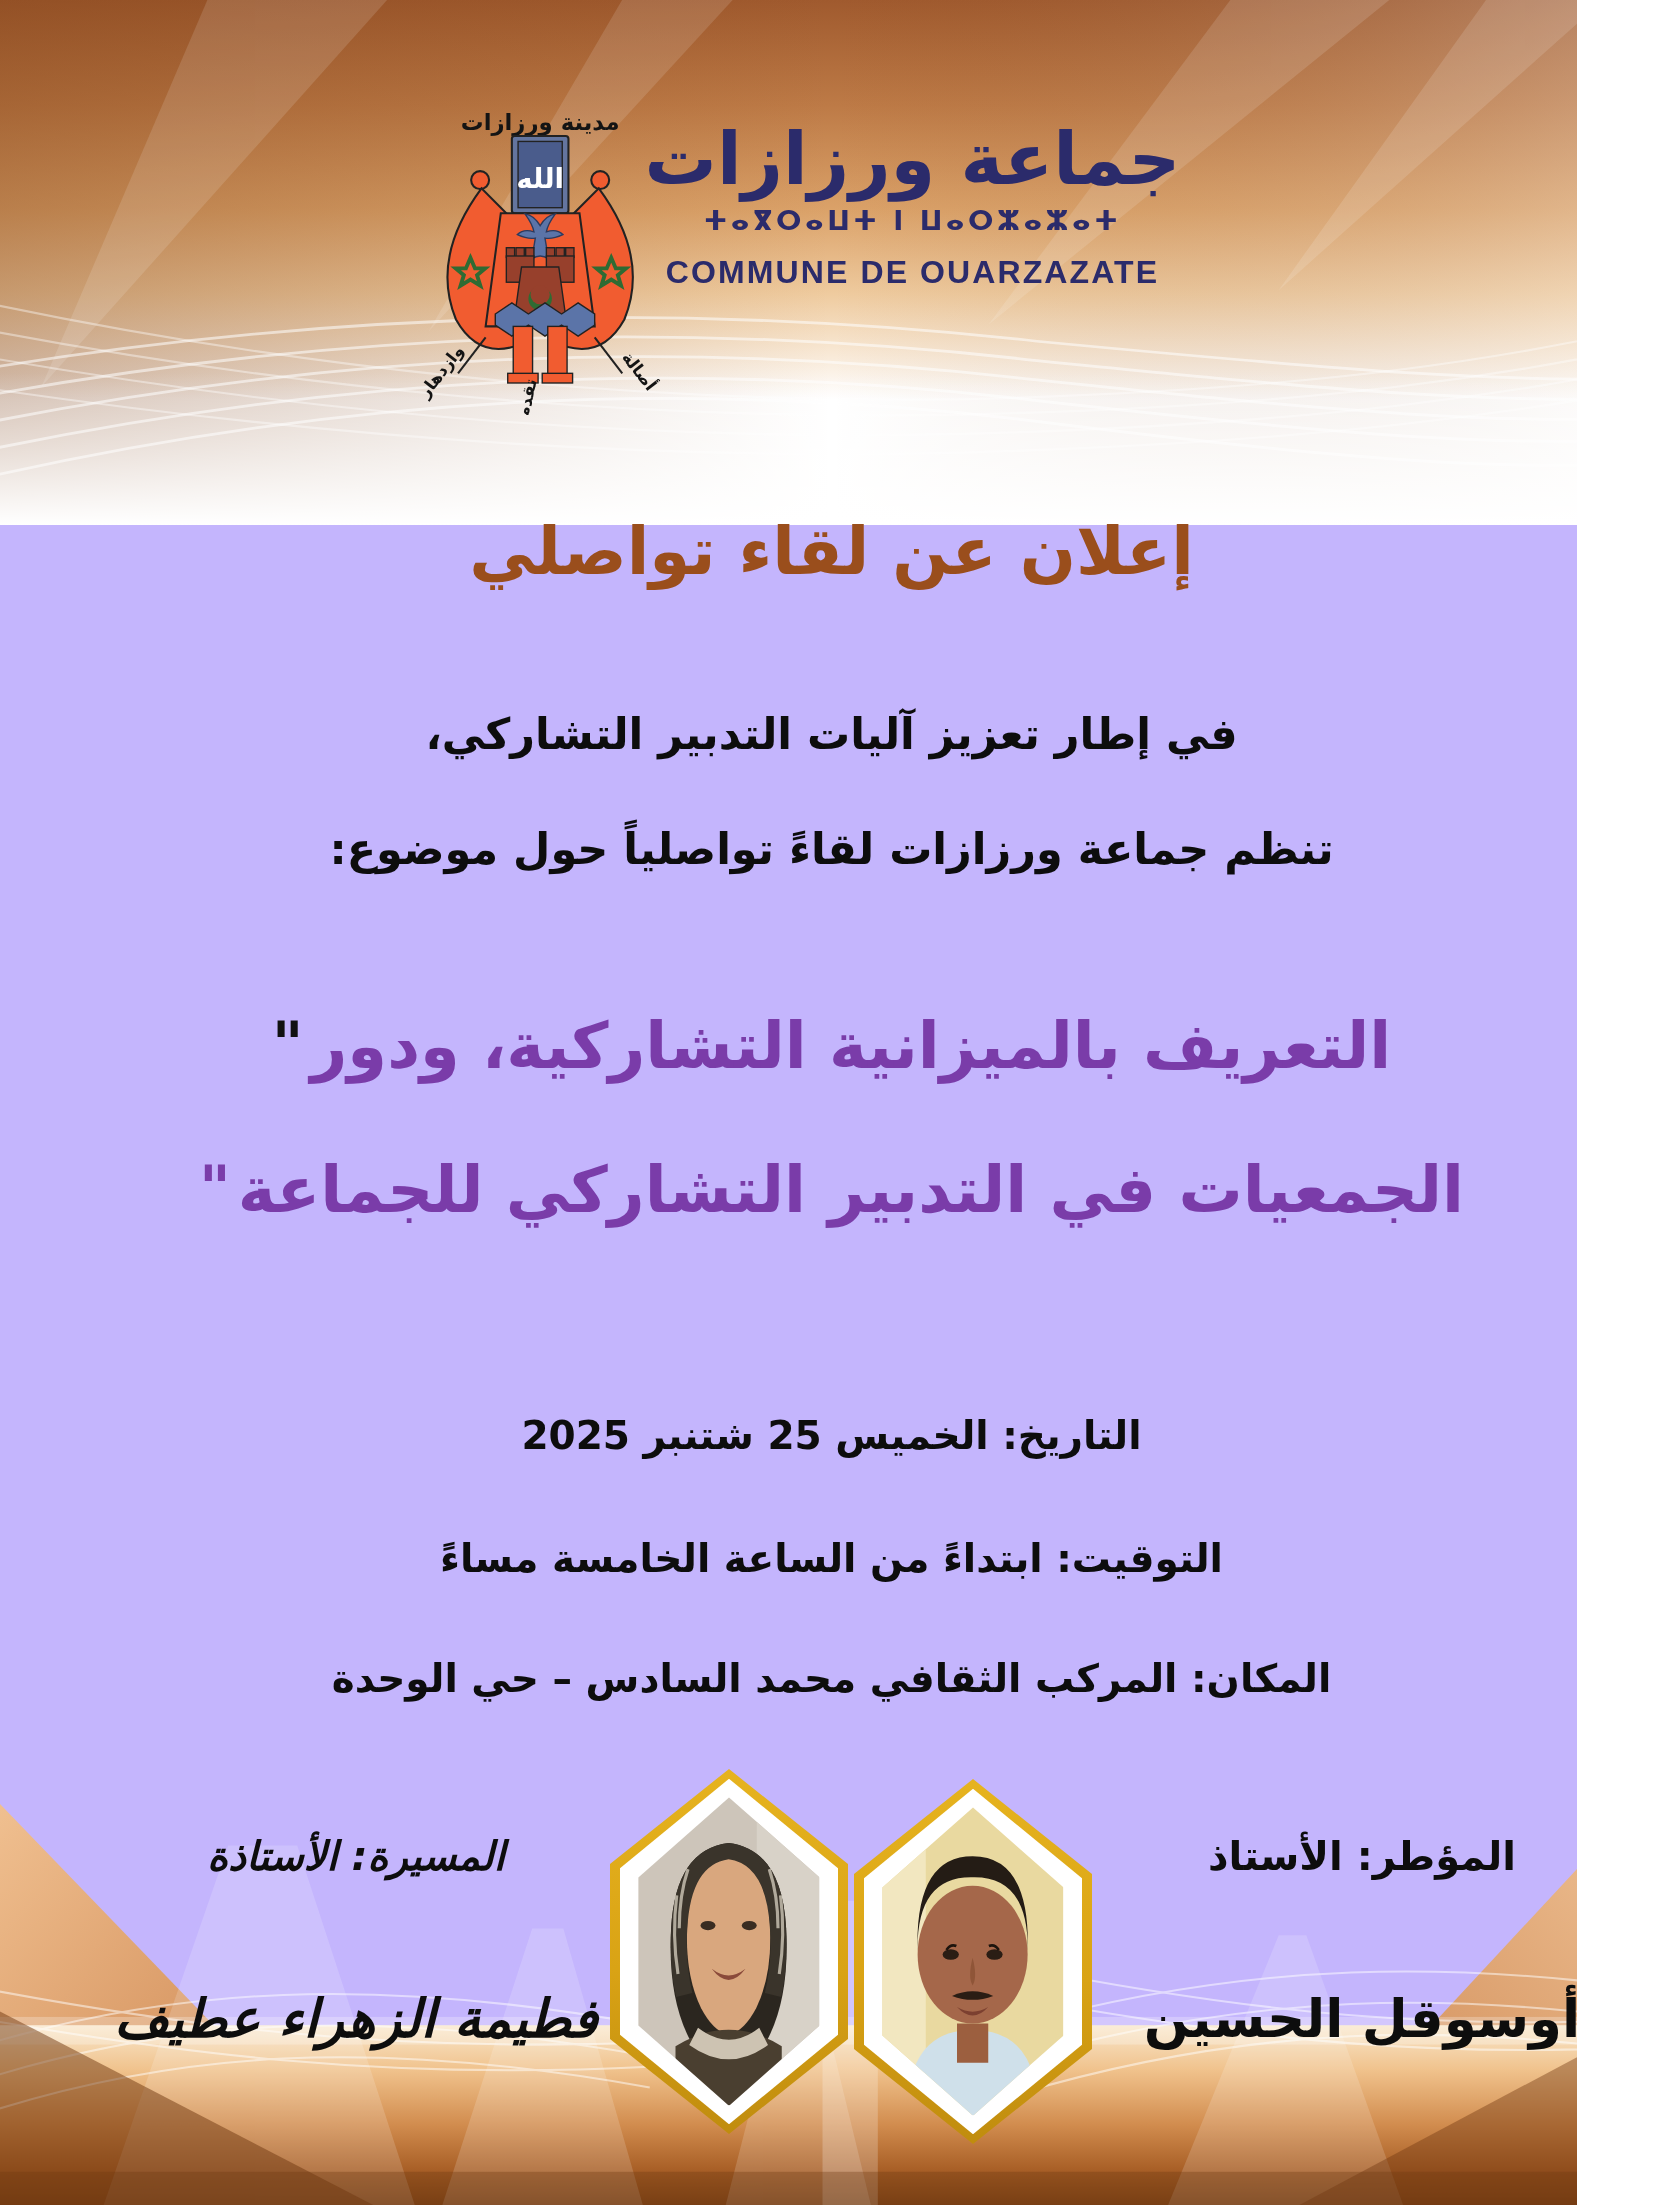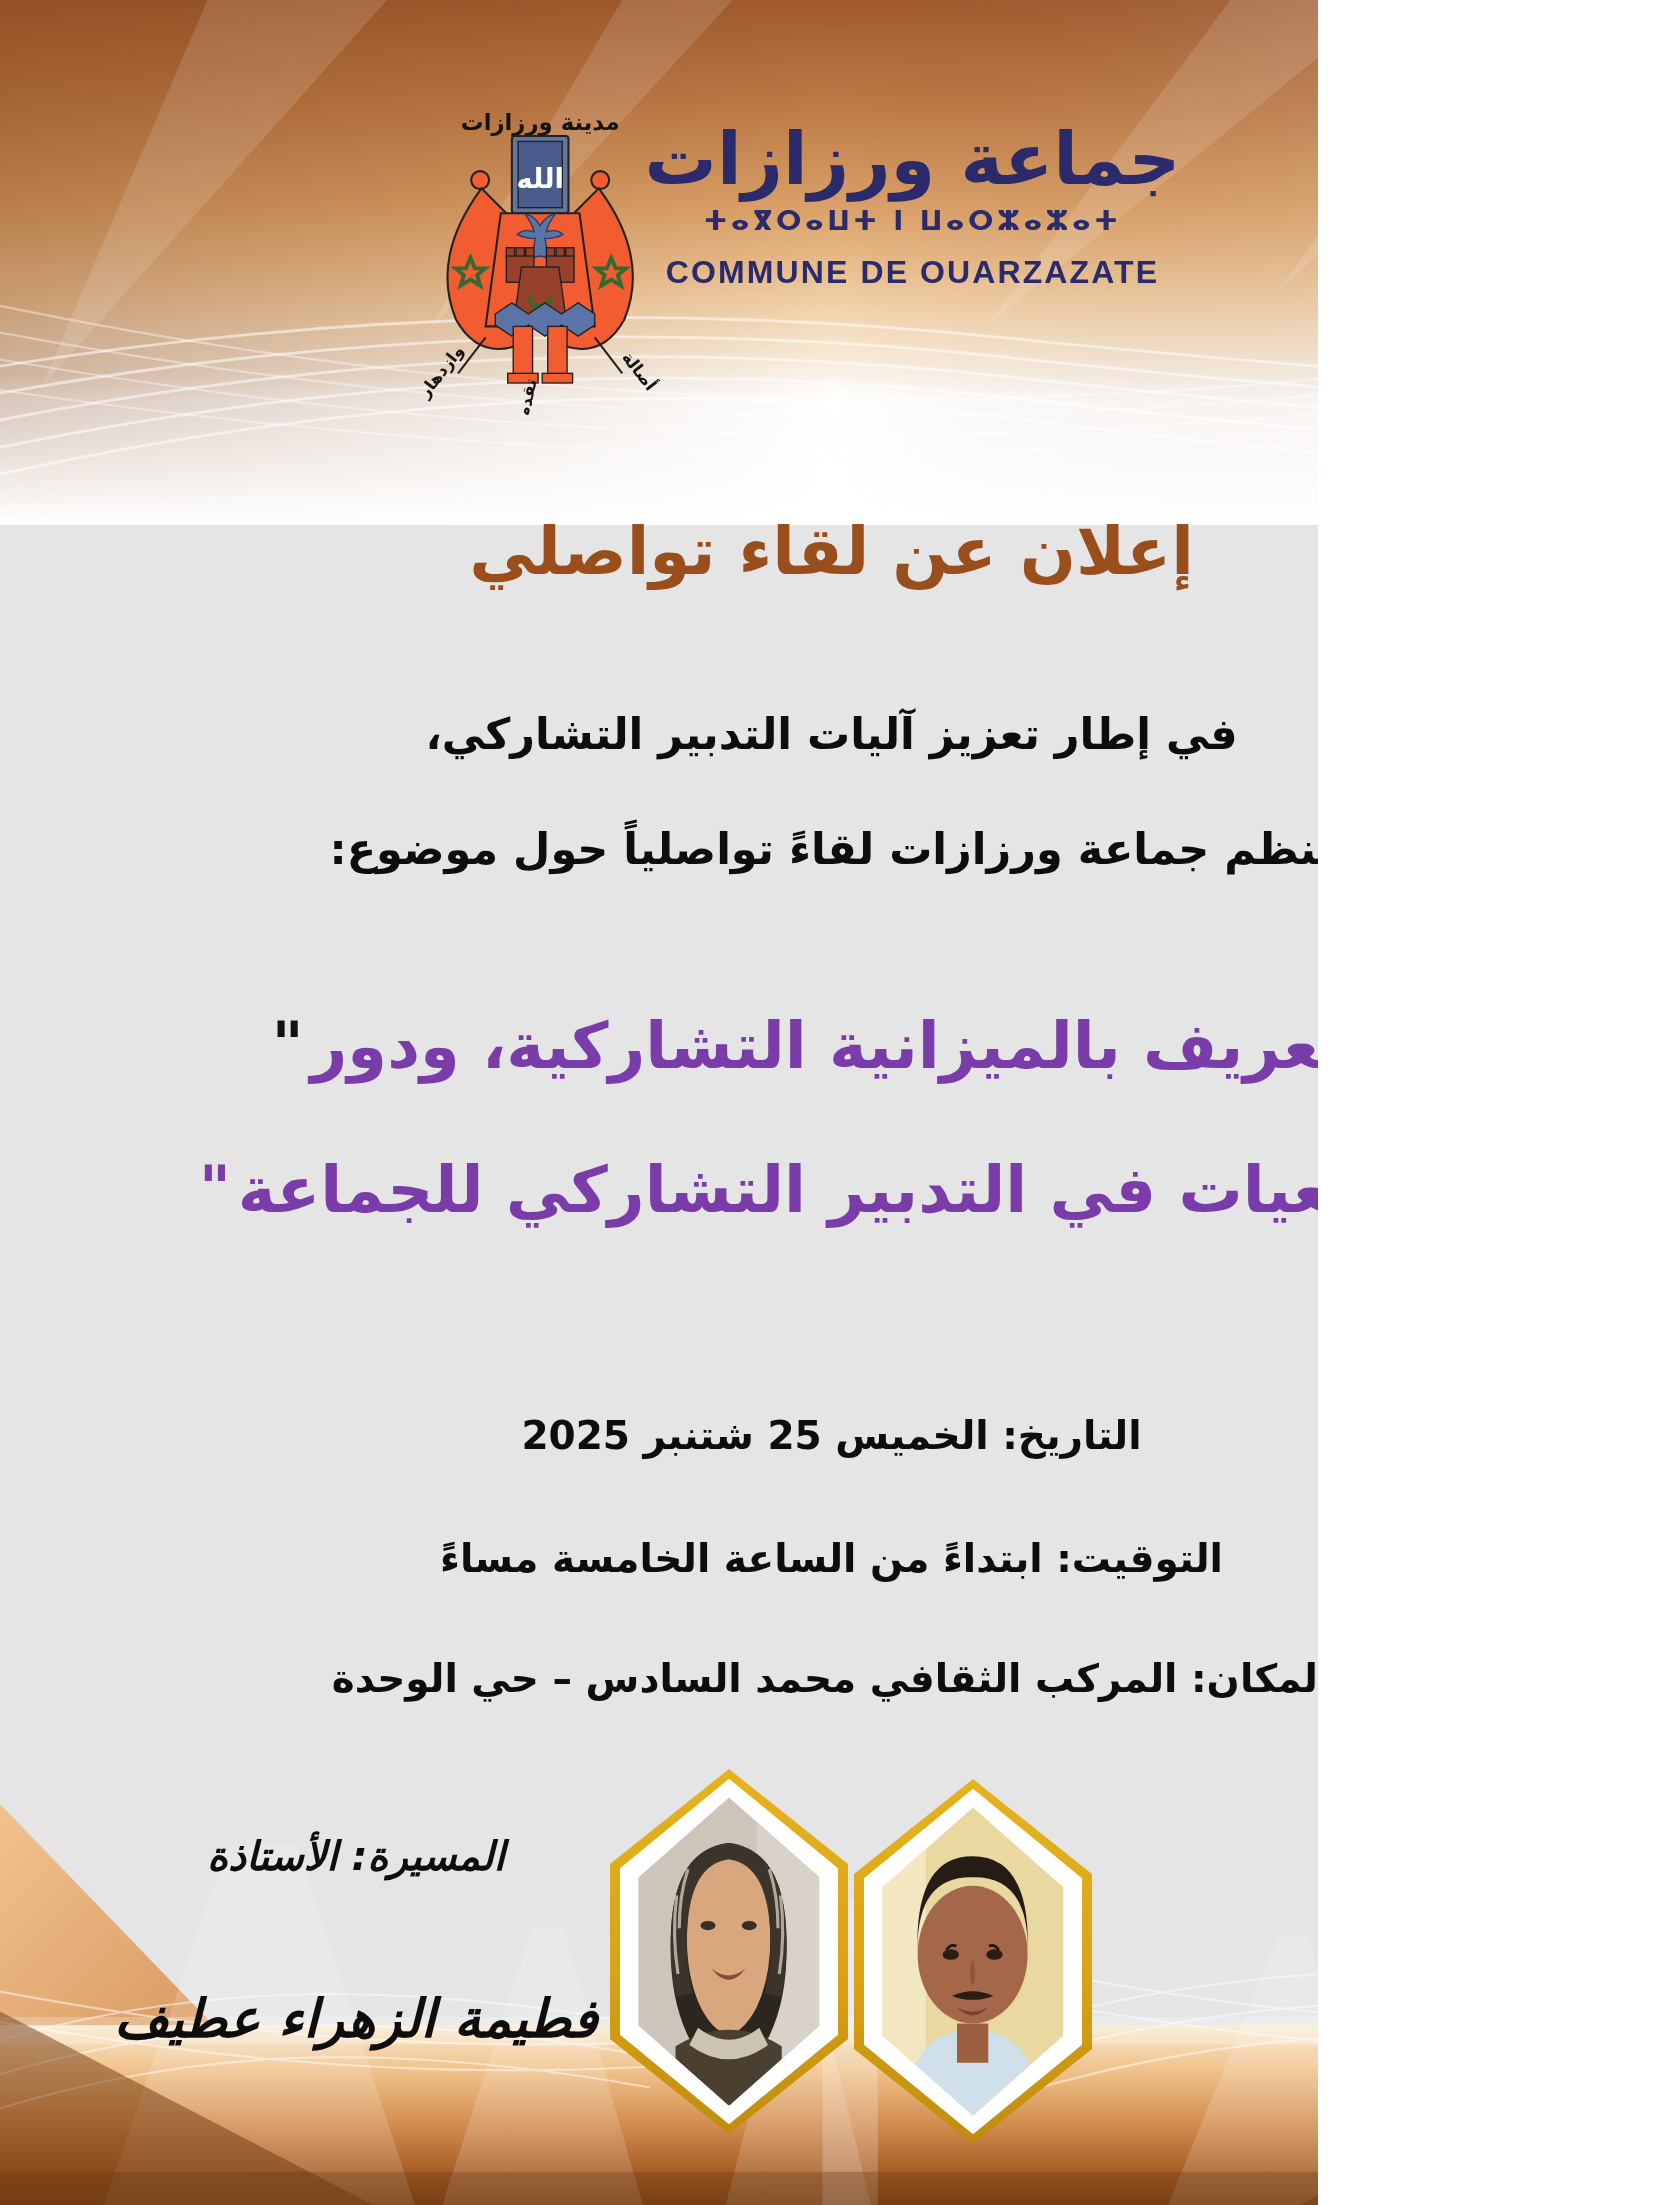--- a/index.html
+++ b/index.html
@@ -1,17 +1,17 @@
 <!DOCTYPE html>
 <html lang="ar" style="font-size:11px"><head>
 <meta charset="utf-8">
 <style>
   html,body{margin:0;padding:0;background:#ffffff;}
   .page{
-    position:relative;width:1318px;height:2205px;overflow:hidden;background:#e5e5e5;
+    position:relative;width:1577px;height:2205px;overflow:hidden;background:#c4b5fd;
     font-family:"DejaVu Sans", sans-serif;
   }
   svg{display:block;}
   
   .top-banner{position:absolute;top:0;left:0;width:1663px;height:525px;z-index:0;}
   
   .bottom-banner{position:absolute;bottom:0;left:0;width:1663px;height:567px;z-index:0;}
   
   .emblem{position:absolute;left:418px;top:97px;width:245px;height:318px;z-index:2;}
   .header-text{position:absolute;left:643px;top:116px;width:539px;z-index:2;text-align:center;}
@@ -256,20 +256,24 @@
 
   <div class="center-line detail detail-date">التاريخ: الخميس 25 شتنبر 2025</div>
   <div class="center-line detail detail-place">المكان: المركب الثقافي محمد السادس – حي الوحدة</div>
   <div class="center-line detail detail-time">التوقيت: ابتداءً من الساعة الخامسة مساءً</div>
 
   <div class="people-col col-left">
     <div class="role">المسيرة: الأستاذة</div>
     <div class="name">فطيمة الزهراء عطيف</div>
   </div>
 
+  <div class="people-col col-right">
+    <div class="role">المؤطر: الأستاذ</div>
+    <div class="name">أوسوقل الحسين</div>
+  </div>
 
   <div class="hex hex-woman">
     <div class="hex-white">
       <div class="hex-photo">
         <svg viewBox="0 0 290 470" width="100%" height="100%" preserveAspectRatio="none">
           <rect width="290" height="470" fill="#cdc5ba"></rect>
           <rect x="190" y="0" width="100" height="470" fill="#d8d2c8"></rect>
           <path d="M145,70 q-85,10 -92,130 q-6,105 30,170 q28,50 62,55 q34,-5 62,-55 q36,-65 30,-170 q-7,-120 -92,-130 z" fill="#2b261f"></path>
           <path d="M145,86 q-60,8 -66,104 q-5,80 22,132 q20,36 44,40 q24,-4 44,-40 q27,-52 22,-132 q-6,-96 -66,-104 z" fill="#d9a77e"></path>
           <path d="M145,70 q-85,10 -92,130 q-3,58 8,105 l26,-6 q-12,-48 -8,-100 q6,-96 66,-104 q60,8 66,104 q4,52 -8,100 l26,6 q11,-47 8,-105 q-7,-120 -92,-130 z" fill="#3a342b"></path>

